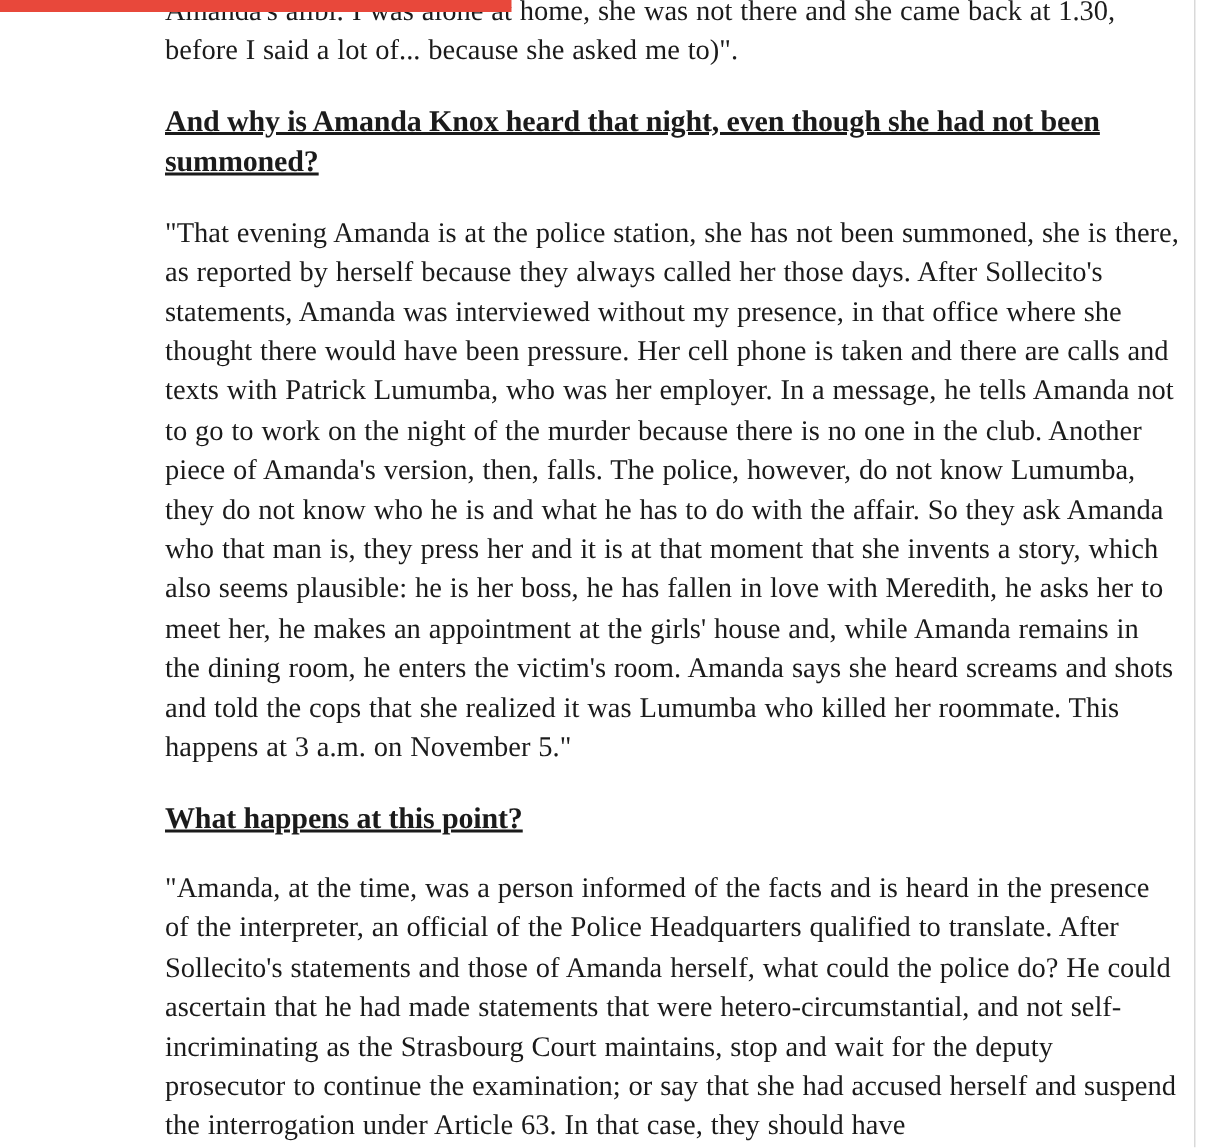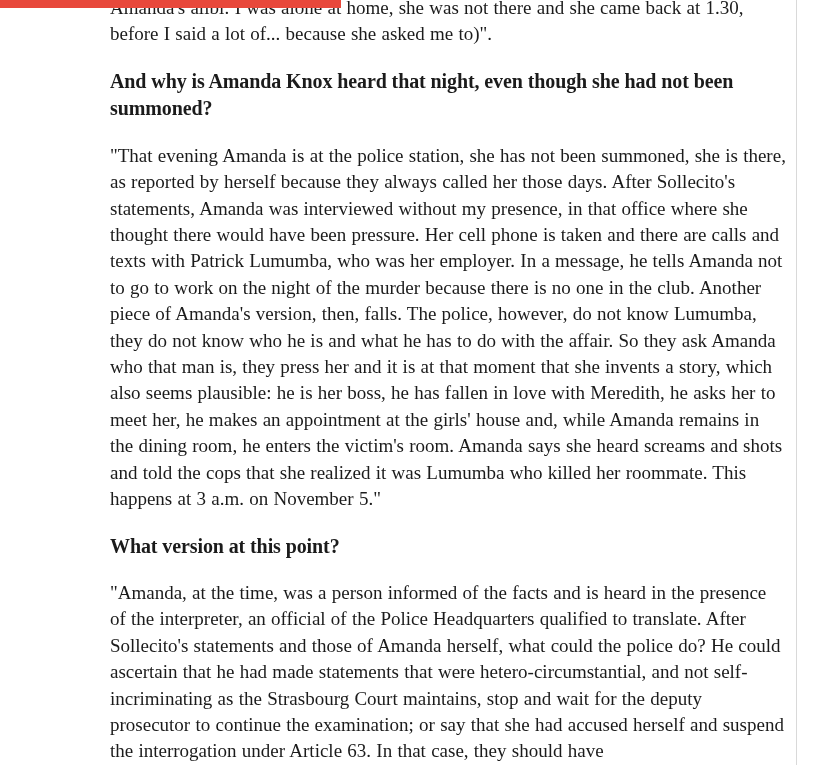--- a/index.html
+++ b/index.html
@@ -48,31 +48,32 @@
   }
   .content p.clipped-top {
     margin-top: -5px;
   }
   .content h2 {
     font-size: 20px;
     line-height: 27.5px;
     font-weight: bold;
     margin: 0 0 20px 0;
     letter-spacing: -0.1px;
+    text-decoration: underline;
   }
 </style>
 </head>
 <body style="background: rgb(255, 255, 255);">
 
 <div class="progress-bar" style="background: rgb(232, 72, 59);"></div>
 <div class="right-border" style="background: rgb(217, 217, 217);"></div>
 
 <main class="content" style="color: rgb(27, 27, 27);">
   <p class="clipped-top">Amanda's alibi: I was alone at home, she was not there and she came back at 1.30, before I said a lot of... because she asked me to)".</p>
 
   <h2>And why is Amanda Knox heard that night, even though she had not been summoned?</h2>
 
   <p>"That evening Amanda is at the police station, she has not been summoned, she is there, as reported by herself because they always called her those days. After Sollecito's statements, Amanda was interviewed without my presence, in that office where she thought there would have been pressure. Her cell phone is taken and there are calls and texts with Patrick Lumumba, who was her employer. In a message, he tells Amanda not to go to work on the night of the murder because there is no one in the club. Another piece of Amanda's version, then, falls. The police, however, do not know Lumumba, they do not know who he is and what he has to do with the affair. So they ask Amanda who that man is, they press her and it is at that moment that she invents a story, which also seems plausible: he is her boss, he has fallen in love with Meredith, he asks her to meet her, he makes an appointment at the girls' house and, while Amanda remains in the dining room, he enters the victim's room. Amanda says she heard screams and shots and told the cops that she realized it was Lumumba who killed her roommate. This happens at 3 a.m. on November 5."</p>
 
-  <h2>What version at this point?</h2>
+  <h2>What happens at this point?</h2>
 
   <p>"Amanda, at the time, was a person informed of the facts and is heard in the presence of the interpreter, an official of the Police Headquarters qualified to translate. After Sollecito's statements and those of Amanda herself, what could the police do? He could ascertain that he had made statements that were hetero-circumstantial, and not self-incriminating as the Strasbourg Court maintains, stop and wait for the deputy prosecutor to continue the examination; or say that she had accused herself and suspend the interrogation under Article 63. In that case, they should have</p>
 </main>
 
 </body></html>

